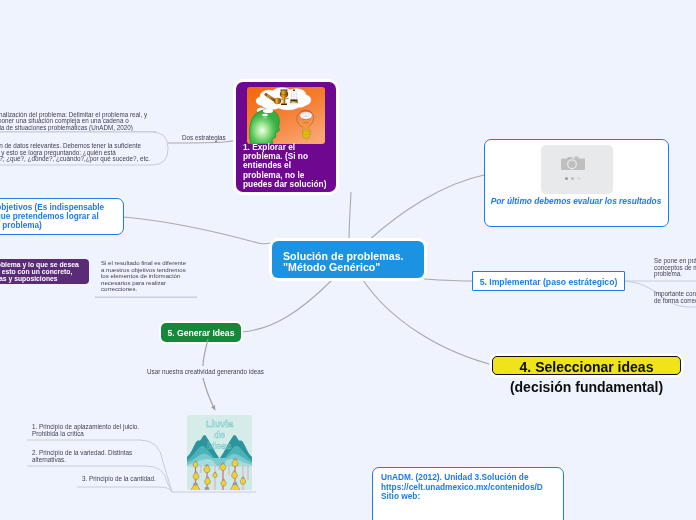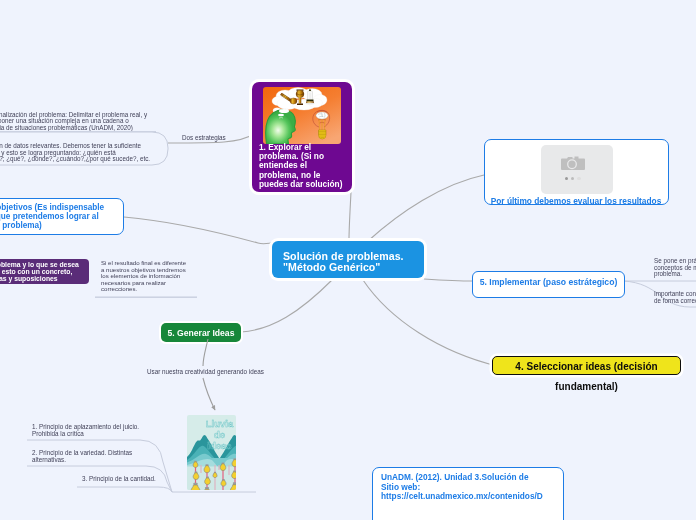--- a/index.html
+++ b/index.html
@@ -9,55 +9,55 @@
   svg.links{position:absolute;left:0;top:0;width:696px;height:520px;}
   .node{position:absolute;box-sizing:border-box;}
 
   
   .central{left:272px;top:241px;width:152px;height:37px;background:#1b93e2;
      border-radius:6px;box-shadow:0 0 0 3px #ffffff;}
   .central .txt{color:#fff;font-weight:bold;font-size:10.6px;line-height:11px;
      padding:10px 16px 0 11px;letter-spacing:0.05px;}
 
   
-  .n-explorar{left:252px;top:82px;width:100px;height:110px;background:#6e0891;
+  .n-explorar{left:236px;top:82px;width:100px;height:110px;background:#6e0891;
      border-radius:7px;box-shadow:0 0 0 3px #fff;}
   .n-explorar .img{position:absolute;left:11px;top:5px;width:78px;height:57px;border-radius:3px;overflow:hidden;}
   .n-explorar .lbl{position:absolute;left:7px;top:61px;width:86px;color:#fff;font-weight:bold;
      font-size:8.3px;line-height:9.2px;}
 
   
   .wb{background:#fff;border:1.5px solid #1d7ce6;border-radius:7px;}
   .wb .lbl{color:#1d7ce6;font-weight:bold;}
 
   .n-obj{left:-52px;top:198px;width:176px;height:37px;}
   .n-obj .lbl{width:160px;}
   .n-obj .lbl{font-size:8.2px;line-height:8.9px;padding:5px 0 0 10px;}
 
-  .n-eval{left:484px;top:139px;width:185px;height:66px;}
+  .n-eval{left:484px;top:139px;width:185px;height:88px;font-style:italic;}
   .n-eval .ph{position:absolute;left:55.5px;top:4.5px;width:72px;height:49px;background:#e8e9ea;border-radius:5px;}
   .n-eval .ph svg.cam{position:absolute;left:20px;top:11px;width:24px;height:17px;}
   .n-eval .ph .dots{position:absolute;left:24px;top:32px;display:flex;gap:3px;}
   .n-eval .ph .dots span{width:3.4px;height:3.4px;border-radius:50%;background:#9a9a9a;display:block;}
   .n-eval .ph .dots span:nth-child(2){background:#bcbcbc;}
   .n-eval .ph .dots span:nth-child(3){background:#dfdfdf;}
   .n-eval .lbl{position:absolute;left:-1.5px;top:56px;width:185px;text-align:center;font-size:8.35px;}
 
-  .n-impl{left:472px;top:271px;width:153px;height:27px;border-radius:6px;}
+  .n-impl{left:472px;top:271px;width:153px;height:20px;border-radius:1px;}
   .n-impl .lbl{font-size:8.65px;line-height:21px;text-align:center;}
 
   
   .n-gen{left:161px;top:323px;width:80px;height:19px;background:#17873a;border-radius:5px;
      box-shadow:0 0 0 2px #fff;}
   .n-gen .lbl{color:#fff;font-weight:bold;font-size:8.6px;text-align:center;line-height:20px;}
 
   
   .n-sel{left:492px;top:356px;width:189px;height:19px;background:#efe41b;border:1.6px solid #0d0d0d;
      border-radius:5px;box-shadow:0 0 0 2.5px #fff;}
-  .n-sel .lbl{color:#0d0d0d;font-weight:bold;font-size:10px;text-align:center;line-height:20px;}
+  .n-sel .lbl{color:#0d0d0d;font-weight:bold;font-size:14px;text-align:center;line-height:20px;}
 
   
   .n-def{left:-47px;top:259px;width:136px;height:25px;background:#5a2c78;border-radius:4px;}
   .n-def .lbl{color:#fff;font-weight:bold;font-size:6.8px;line-height:6.9px;padding:3px 0 0 6px;width:122px;}
 
   
   .note{position:absolute;color:#3f3f56;font-size:6.3px;line-height:6.6px;}
   .rule{position:absolute;height:1px;background:#ccd2e2;}
   .linklbl{position:absolute;color:#3f3f56;font-size:6.3px;line-height:7.3px;font-weight:normal;white-space:nowrap;}
 
@@ -66,21 +66,21 @@
   .n-datos{left:-33px;top:143px;width:186px;}
   .n-result{left:101px;top:260px;width:88px;font-size:6.1px;line-height:6.55px;}
   .r-result{left:95px;top:297px;width:102px;}
   .n-practica{left:654px;top:258px;width:72px;font-size:6.3px;line-height:6.6px;}
   .n-import{left:654px;top:291px;width:72px;font-size:6.3px;line-height:6.6px;}
   .n-p1{left:32px;top:424px;width:112px;font-size:6.3px;line-height:6.6px;}
   .n-p2{left:32px;top:450px;width:108px;font-size:6.3px;line-height:6.6px;}
   .n-p3{left:82px;top:476px;width:112px;font-size:6.3px;line-height:6.6px;}
   .l-dos{left:182px;top:134px;}
   .l-crea{left:147px;top:368px;}
-  .n-brain{left:187px;top:415px;width:49px;height:75px;overflow:hidden;border-radius:2px;text-align:right;}
+  .n-brain{left:187px;top:415px;width:65px;height:75px;overflow:hidden;border-radius:2px;text-align:right;}
 
   .biblio{left:372px;top:467px;width:192px;height:78px;background:#fff;border:1.5px solid #1d7ce6;
      border-radius:7px;color:#1d7ce6;font-weight:bold;font-size:8.3px;line-height:9.5px;padding:5px 0 0 8px;
      box-sizing:border-box;white-space:nowrap;}
 </style>
 </head>
 <body>
 
 <div id="map">
   <svg class="links" viewBox="0 0 696 520">
@@ -230,22 +230,22 @@
   <div class="node n-sel">
     <div class="lbl">4. Seleccionar ideas (decisión fundamental)</div>
   </div>
 
   <div class="node n-def">
     <div class="lbl">Definir el problema y lo que se desea lograr, hacer esto con un  concreto, sin inferencias y suposiciones</div>
   </div>
 
   <div class="node biblio">
     <div>UnADM. (2012). Unidad 3.Solución de</div>
+    <div>https://celt.unadmexico.mx/contenidos/D</div>
     <div>Sitio web:</div>
-    <div>https://celt.unadmexico.mx/contenidos/D</div>
 
   </div>
 
   <div class="note n-racional">1. Racionalización del problema: Delimitar el problema real, y descomponer una situación compleja en una cadena o secuencia de situaciones problemáticas (UnADM, 2020)</div>
   <div class="rule r-racional"></div>
 
   <div class="note n-datos">2. Obtención de datos relevantes. Debemos tener la suficiente información y esto se logra preguntando: ¿quién está involucrado?; ¿qué?, ¿dónde?, ¿cuándo?,¿por qué sucede?, etc.</div>
 
   <div class="note n-result">Si el resultado final es diferente a nuestros objetivos tendremos los elementos de información necesarios para realizar correcciones.</div>
   <div class="rule r-result"></div>

